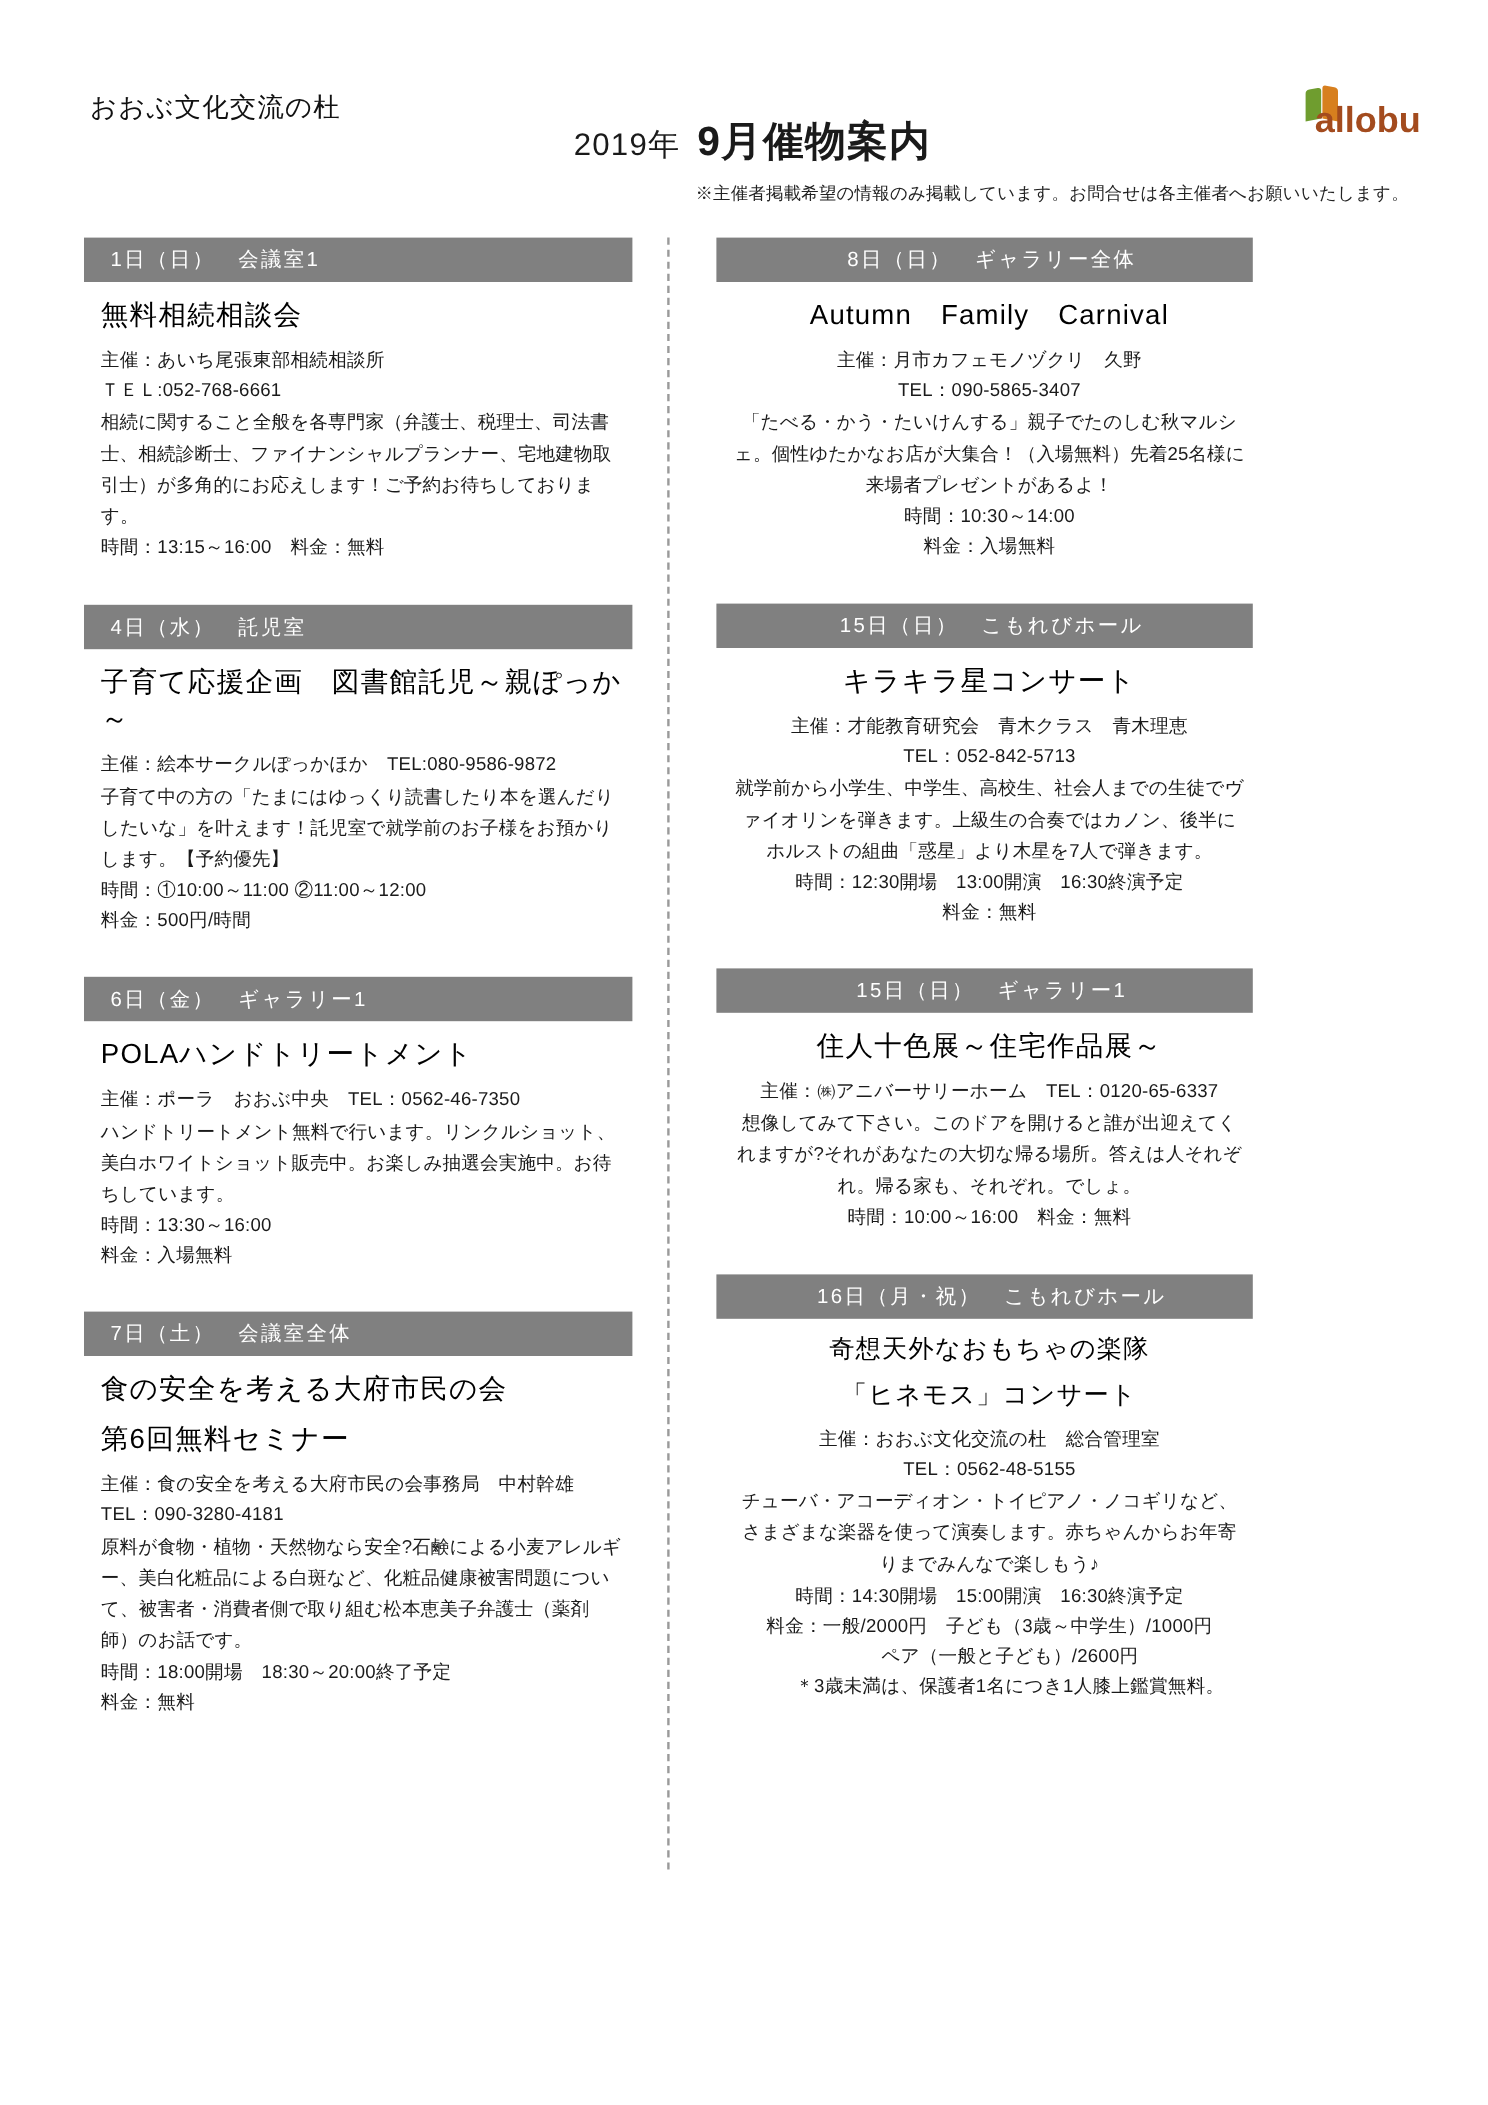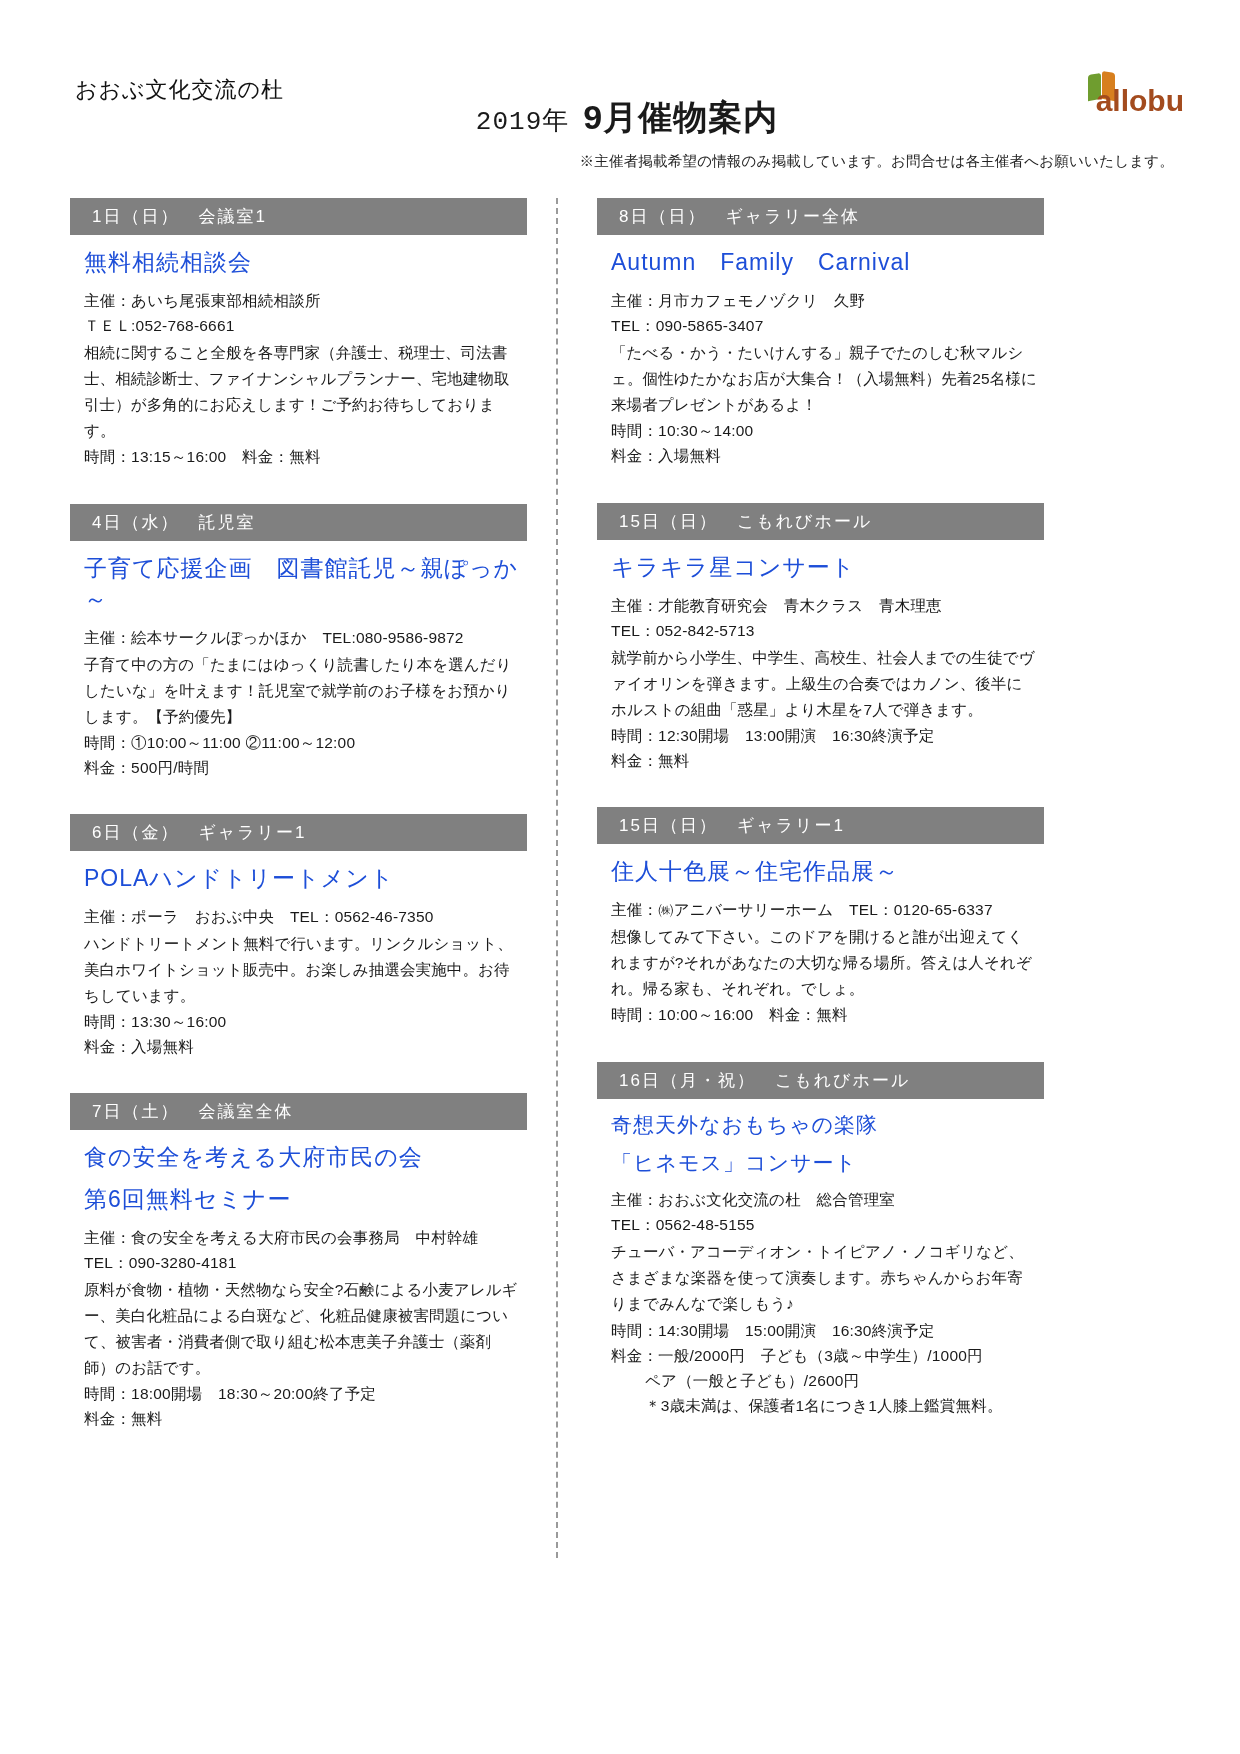--- a/index.html
+++ b/index.html
@@ -39,21 +39,20 @@
     position: absolute;
     left: 0;
     right: 0;
     top: 35px;
     text-align: center;
   }
   .title-year {
     font-size: 26px;
     letter-spacing: 1px;
     vertical-align: baseline;
-    font-family: Liberation Mono, monospace;
   }
   .title-main {
     font-size: 34px;
     font-weight: bold;
     letter-spacing: 1px;
     margin-left: 14px;
   }
   .logo {
     position: absolute;
     right: 0px;
@@ -108,21 +107,21 @@
     position: relative;
     margin-top: 28px;
     display: flex;
     gap: 0px;
   }
   .col {
     width: 487px;
     box-sizing: border-box;
   }
   .col-left { padding-right: 30px; }
-  .col-right { padding-left: 40px; }
+  .col-right { padding-left: 40px; text-align: center; }
   .divider {
     position: absolute;
     left: 486px;
     top: 0px;
     bottom: 0px;
     width: 0px;
     border-left: 2px dashed #9a9a9a;
     height: 1360px;
   }
   
@@ -137,21 +136,21 @@
     width: 100%;
   }
   .event-body {
     padding: 12px 6px 0 14px;
   }
   .event-title {
     font-size: 23px;
     letter-spacing: 1px;
     margin-bottom: 10px;
     line-height: 1.35;
-    color: #1d4ed8;
+    color: #000000;
   }
   .event-title.small { font-size: 21px; }
   .line {
     font-size: 15.5px;
     line-height: 1.62;
     color: #1a1a1a;
     letter-spacing: 0.2px;
   }
   .line.u { text-underline-offset: 3px; }
   .desc {

